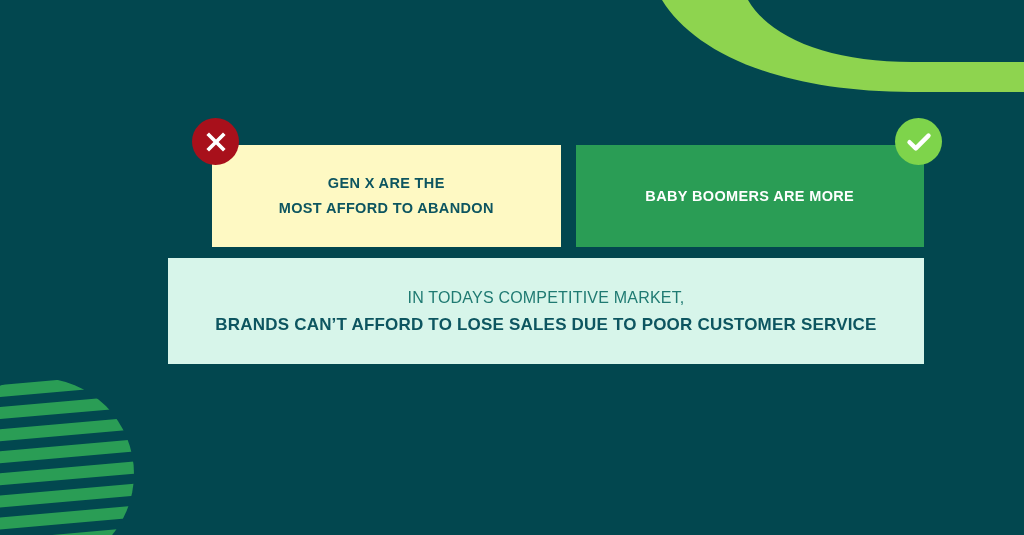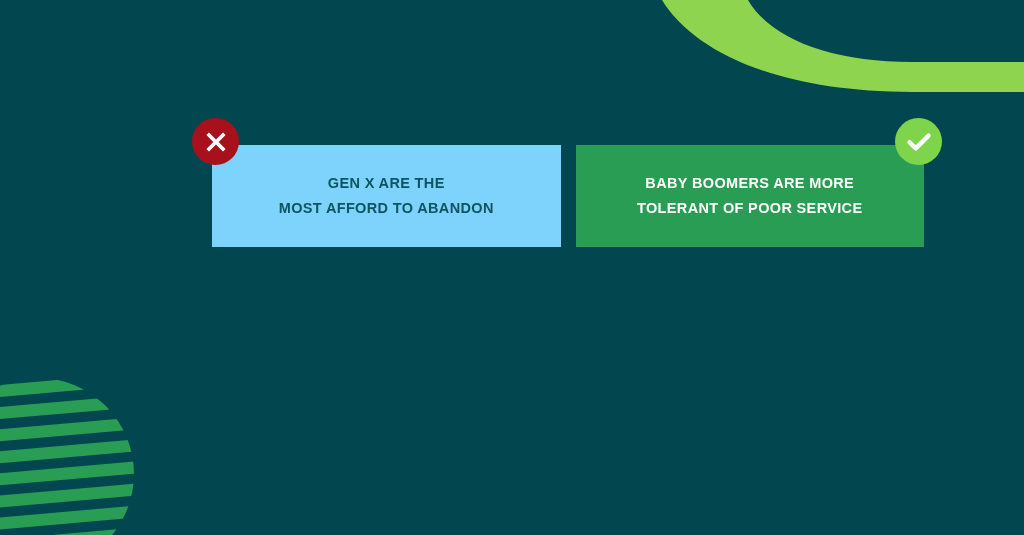--- a/index.html
+++ b/index.html
@@ -37,21 +37,21 @@
     position:relative;
     flex:1 1 0;
     display:flex;
     flex-direction:column;
     align-items:center;
     justify-content:center;
     text-align:center;
     padding:0 18px;
   }
 
-  .compare-card.negative { background:#7dd3fc;margin-left:44px; }
+  .compare-card.negative { background:#fef9c3;margin-left:44px; }
   .compare-card.positive { background:#2a9d55;text-align:center; }
 
   .card-line {
     font-size:14.5px;
     font-weight:bold;
     letter-spacing:0.35px;
     line-height:25px;
     white-space:nowrap;
   }
   .compare-card.negative .card-line { color:#0d5560; }
@@ -146,19 +146,22 @@
       <div class="card-line">MOST AFFORD TO ABANDON</div>
     </div>
 
     <div class="compare-card positive">
       <div class="badge" id="badge-check">
         <svg width="28" height="28" viewBox="0 0 28 28" aria-hidden="true">
           <path d="M4.5 14.2 L10.8 20.4 L23.5 7.6" fill="none" stroke="#ffffff" stroke-width="4.4" stroke-linecap="round" stroke-linejoin="round"></path>
         </svg>
       </div>
       <div class="card-line">BABY BOOMERS ARE MORE</div>
-      <div class="card-line">TOLERANT OF POOR SERVICE</div>
     </div>
 
   </div>
 
+  <div id="statement-banner">
+    <div id="statement-line-1">IN TODAYS COMPETITIVE MARKET,</div>
+    <div id="statement-line-2">BRANDS CAN’T AFFORD TO LOSE SALES DUE TO POOR CUSTOMER SERVICE</div>
+  </div>
 
 </div>
 
 </body></html>

